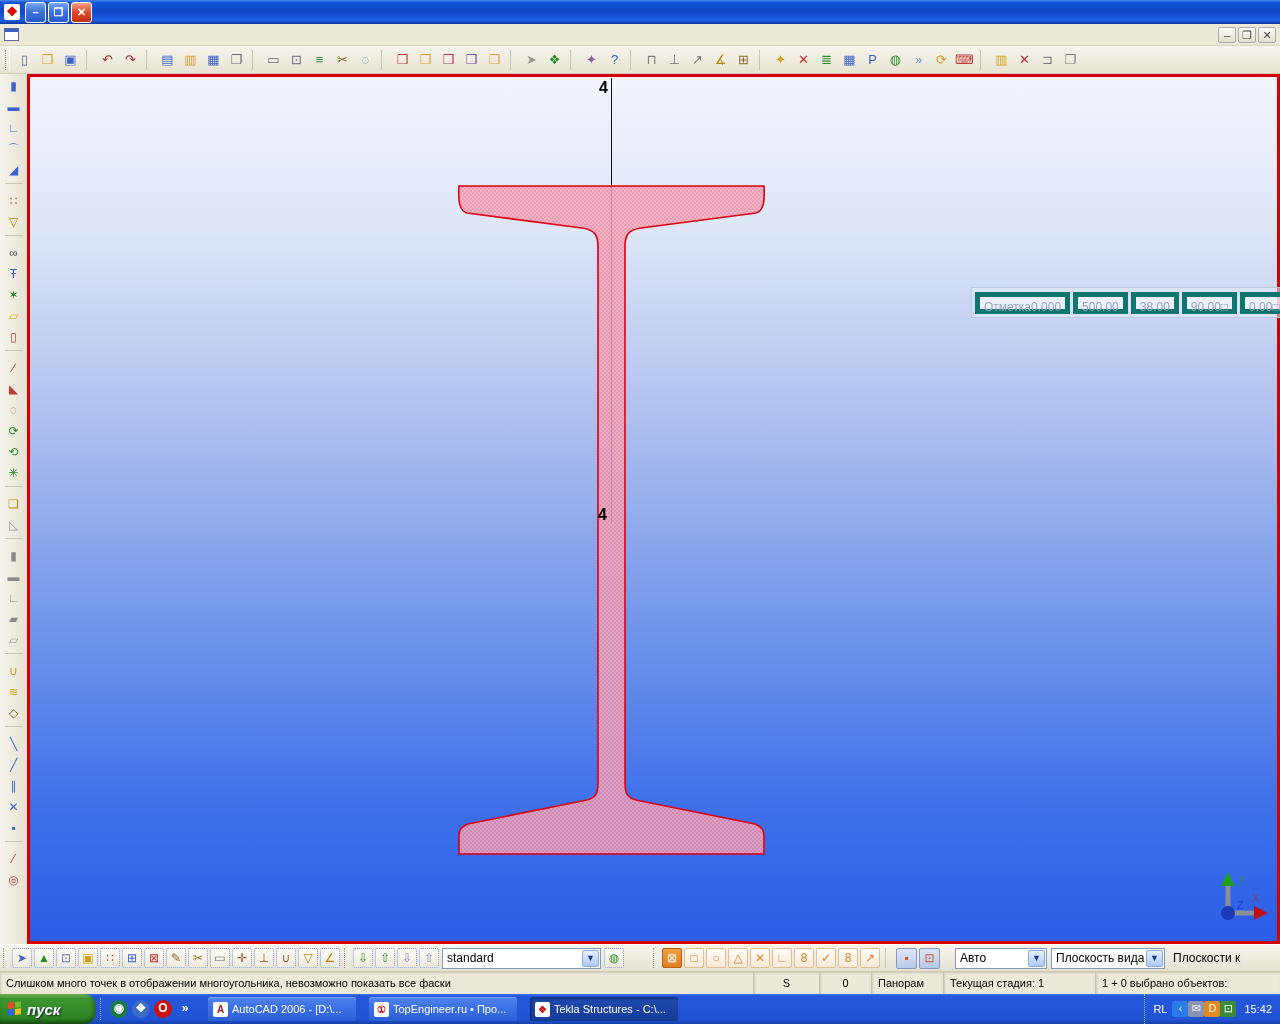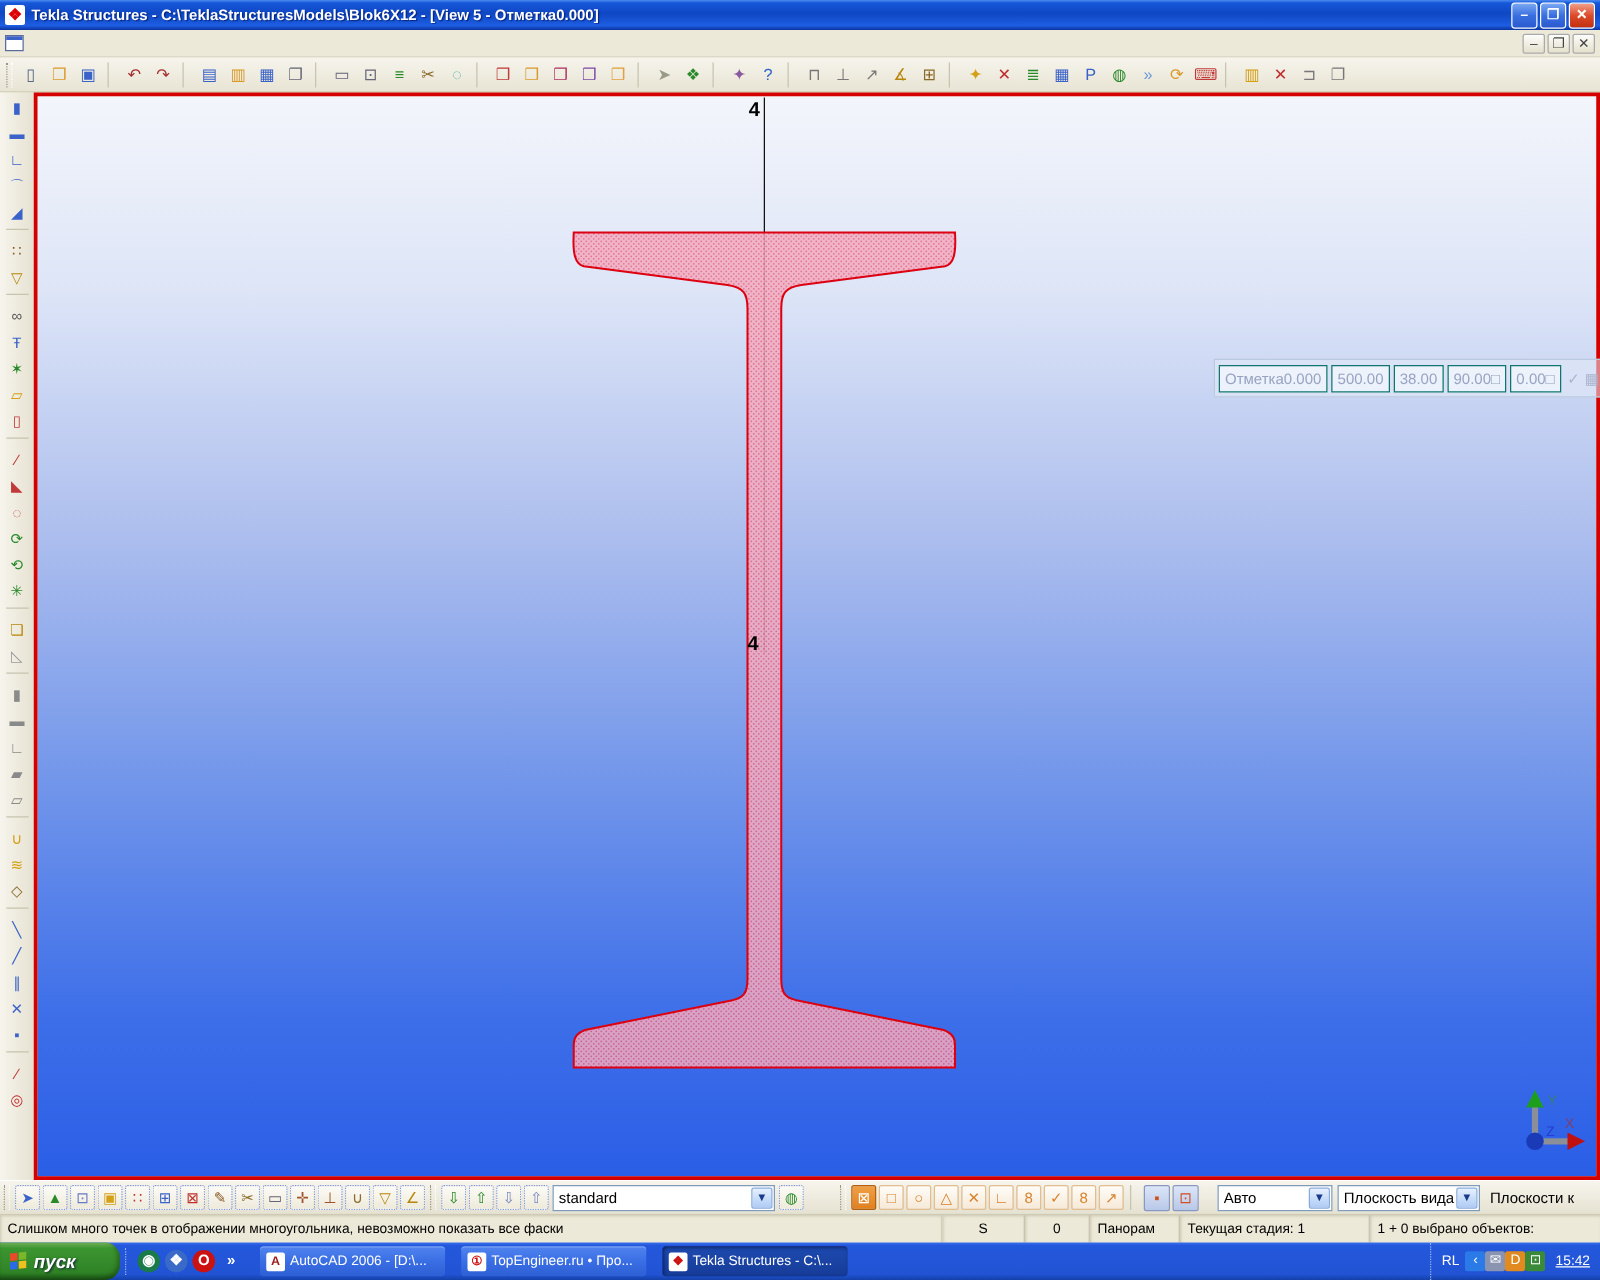--- a/index.html
+++ b/index.html
@@ -48,21 +48,21 @@
 
   
   .viewport { position:absolute; left:27px; top:74px; width:1253px; height:870px;
     border:3px solid #d40000;
     background:linear-gradient(180deg,#f3f5fb 0%,#dde5f7 18%,#aebfee 40%,#6e93ea 65%,#3e6fe9 85%,#2a5ee6 100%); }
   .viewport svg { position:absolute; left:0; top:0; }
 
   
   .float-panel { position:absolute; left:971px; top:287px; height:31px; display:flex; align-items:center;
     background:rgba(228,235,248,.55); border:1px solid #bcc8de; padding:2px 3px; }
-  .ffield { background:rgba(248,250,253,.65); border:1px solid #0f766e; color:#97a3c2;
+  .ffield { background:rgba(248,250,253,.65); border:5px solid #0f766e; color:#97a3c2;
     height:22px; line-height:20px; padding:0 4px; margin-right:3px; font-size:12px; white-space:nowrap; }
   .fico { color:#aab4cc; font-size:12px; margin:0 2px; }
 
   
   .toolbar-bottom { position:absolute; left:0; top:944px; width:1280px; height:27px;
     background:linear-gradient(#f6f4ec,#e6e2d2); border-top:1px solid #fff; display:flex; align-items:center; overflow:hidden; }
   .sel { border:1px dotted #7a96df; background:linear-gradient(#fcfbf6,#eeeadb); width:20px; height:20px;
     line-height:18px; font-size:12px; }
   .snap { border:1px solid #e2bd8e; background:linear-gradient(#fffdf8,#f6e9d8); color:#d9822b;
     width:20px; height:20px; line-height:18px; font-size:12px; }
@@ -100,28 +100,27 @@
     background:linear-gradient(180deg,#5184ef 0%,#3a6ee4 50%,#2e5fd4 100%); box-shadow:inset 0 1px 0 #7aa2f4;
     color:#fff; font-size:11px; }
   .taskbtn.active { background:linear-gradient(180deg,#1e4ab0 0%,#163c98 100%); box-shadow:inset 1px 1px 3px #0a2060; }
   .taskbtn .ticon { width:15px; height:15px; border-radius:2px; background:#fff; text-align:center;
     line-height:15px; font-size:10px; font-weight:bold; flex:none; }
   .taskbtn .tlabel { white-space:nowrap; overflow:hidden; text-overflow:ellipsis; }
   .tray { margin-left:auto; display:flex; align-items:center; gap:5px; padding-right:8px;
     border-left:1px dotted #9ab4f4; height:100%; padding-left:8px; }
   .tray .lang { color:#fff; font-size:11px; }
   .trayico { width:16px; height:16px; text-align:center; line-height:15px; font-size:11px; border-radius:2px; color:#fff; }
-  .tray .time { color:#fff; font-size:11px; margin-left:3px;text-decoration:underline; }
+  .tray .time { color:#fff; font-size:11px; margin-left:3px; }
 </style>
 </head>
 <body>
 
 <div class="titlebar">
   <div class="appicon">❖</div>
-  <div class="title">Tekla Structures - C:\TeklaStructuresModels\Blok6X12  - [View 5 - Отметка0.000]</div>
   <div class="winbtns">
     <div class="xpbtn">–</div>
     <div class="xpbtn">❐</div>
     <div class="xpbtn close">✕</div>
   </div>
 </div>
 
 <div class="menubar">
   <div class="mdiicon"></div>
   <div class="spacer"></div>
@@ -302,21 +301,21 @@
       <span class="tbi sel" style="color: rgb(184, 134, 11);">▽</span>
       <span class="tbi sel" style="color: rgb(184, 134, 11);">∠</span>
     </div>
   <div class="grip"></div>
   <div class="strip">
       <span class="tbi sel" style="color: rgb(42, 138, 42);">⇩</span>
       <span class="tbi sel" style="color: rgb(42, 138, 42);">⇧</span>
       <span class="tbi sel" style="color: rgb(122, 138, 192);">⇩</span>
       <span class="tbi sel" style="color: rgb(122, 138, 192);">⇧</span>
     </div>
-  <div class="combo" style="width:178px">
+  <div class="combo" style="width:159px">
     <span class="cval">standard</span>
     <span class="carr">▼</span>
   </div>
   <span class="tbi sel" style="color:#2a8a2a">◍</span>
   <div class="grip" style="margin-left:28px"></div>
   <div class="strip">
       <span class="tbi snap on">⊠</span>
       <span class="tbi snap">□</span>
       <span class="tbi snap">○</span>
       <span class="tbi snap">△</span>

